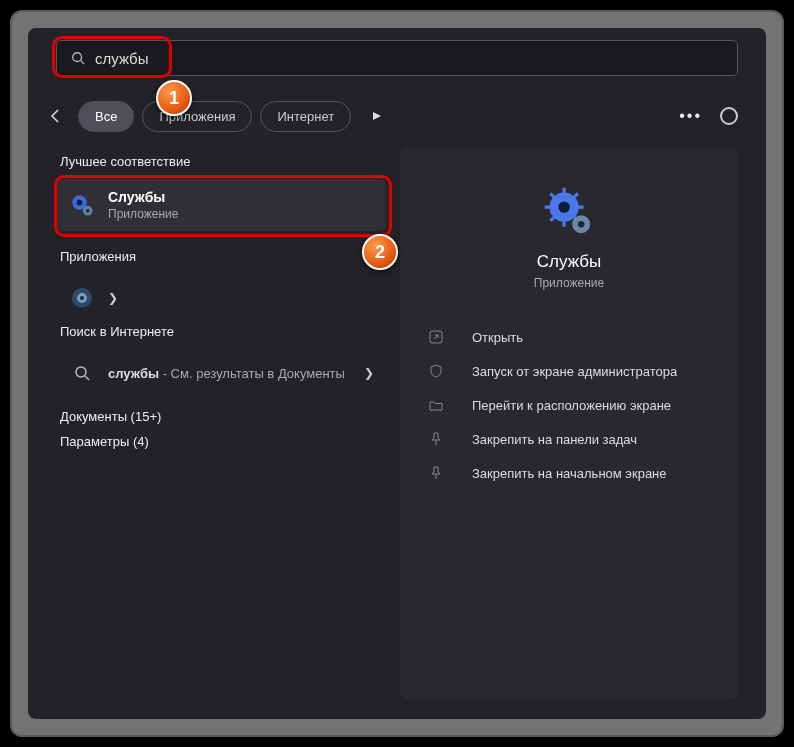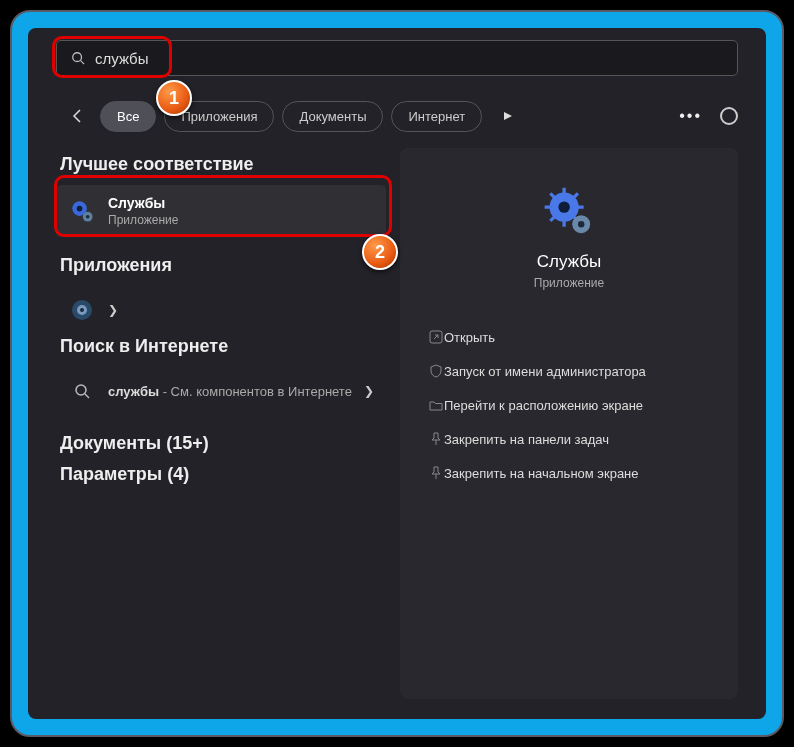--- a/index.html
+++ b/index.html
@@ -1,57 +1,57 @@
 <!DOCTYPE html>
 <html><head>
 <meta charset="utf-8">
 <style>
 * { margin: 0; padding: 0; box-sizing: border-box; font-family: "Segoe UI", Arial, sans-serif; }
 body { background: #000; width: 794px; height: 747px; overflow: hidden; position: relative; }
-.outer { position: absolute; left: 10px; top: 10px; right: 10px; bottom: 10px; border: 2px solid #5a5a65; border-radius: 20px; background: #0ea5e9; }
+.outer { position: absolute; left: 10px; top: 10px; right: 10px; bottom: 10px; border: 2px solid #5a5a65; border-radius: 12px; background: #737373; }
 .panel { position: absolute; left: 16px; top: 16px; right: 16px; bottom: 16px; background: #222228; border-radius: 8px; overflow: hidden; }
 
 
 .search-wrap { position: absolute; left: 0; top: 12px; right: 28px; padding-left: 28px; }
 .search-highlight { position: absolute; left: 24px; top: 8px; width: 120px; height: 42px; border: 3px solid #e00000; border-radius: 10px; pointer-events: none; z-index: 10; }
 .search-bar { height: 36px; background: #1a1a1e; border: 1px solid #555; border-radius: 5px; display: flex; align-items: center; padding: 0 14px; gap: 10px; }
 .search-bar input { background: transparent; border: none; outline: none; color: #ddd; font-size: 15px; flex: 1; caret-color: #fff; }
 .search-icon { width: 14px; height: 14px; }
 
 
-.filters { position: absolute; left: 36px; top: 68px; right: 28px; height: 40px; display: flex; align-items: center; gap: 8px; }
+.filters { position: absolute; left: 14px; top: 68px; right: 28px; height: 40px; display: flex; align-items: center; gap: 8px; }
 .back-btn { width: 28px; height: 28px; display: flex; align-items: center; justify-content: center; color: #eee; border-radius: 4px; }
 .pill { padding: 7px 16px; border: 1px solid #555; border-radius: 18px; color: #ccc; font-size: 13px; white-space: nowrap; }
 .pill.active { background: #4f4f58; border-color: #4f4f58; color: #fff; }
 .play-mini { width: 28px; height: 28px; display: flex; align-items: center; justify-content: center; color: #eee; margin-left: 4px; }
 .right-tools { margin-left: auto; display: flex; align-items: center; gap: 18px; color: #eee; }
 .dots { letter-spacing: 2px; font-size: 16px; }
 .circle-icon { width: 18px; height: 18px; border: 2px solid #ccc; border-radius: 50%; }
 
 
 .left-col { position: absolute; left: 28px; top: 120px; width: 330px; bottom: 20px; }
 .right-col { position: absolute; left: 372px; right: 28px; top: 120px; bottom: 20px; background: rgba(255,255,255,0.03); border-radius: 8px; padding: 20px 18px; }
 
-.section-label { color: #eee; font-size: 18px; font-weight: 700; margin: 6px 0 10px 4px; }
+.section-label { color: #eee; font-size: 13px; font-weight: 400; margin: 6px 0 10px 4px; }
 
 .result-item { display: flex; align-items: center; gap: 12px; padding: 10px 12px; border-radius: 5px; position: relative; }
 .result-item.best { background: rgba(255,255,255,0.06); }
 .best-highlight { position: absolute; left: 26px; top: 147px; width: 338px; height: 62px; border: 3px solid #e00000; border-radius: 10px; pointer-events: none; z-index: 10; }
 .result-icon { width: 28px; height: 28px; display: flex; align-items: center; justify-content: center; flex-shrink: 0; }
 .result-text { flex: 1; }
 .result-title { color: #fff; font-size: 14px; font-weight: 600; }
 .result-sub { color: #aaa; font-size: 12px; margin-top: 2px; }
 .result-title .hl { font-weight: 700; }
 .chev { color: #ccc; font-size: 12px; }
 
 
 .preview-icon { width: 52px; height: 52px; margin: 18px auto 10px; display: block; }
 .preview-title { text-align: center; color: #fff; font-size: 17px; font-weight: 500; margin-top: 14px; }
 .preview-sub { text-align: center; color: #aaa; font-size: 12px; margin-top: 4px; margin-bottom: 30px; }
-.action-row { display: flex; align-items: center; gap: 0; padding: 9px 10px; color: #ddd; font-size: 13px; border-radius: 4px; }
+.action-row { display: flex; align-items: center; gap: 28px; padding: 9px 10px; color: #ddd; font-size: 13px; border-radius: 4px; }
 .action-ico { width: 16px; height: 16px; display: flex; align-items: center; justify-content: center; color: #777; }
 
 
 .step-badge { position: absolute; width: 36px; height: 36px; border-radius: 50%; background: radial-gradient(circle at 35% 30%, #ff9a4a, #e85a12 60%, #a43200); border: 2px solid #fff; color: #fff; font-weight: 700; font-size: 18px; display: flex; align-items: center; justify-content: center; box-shadow: 0 2px 5px rgba(0,0,0,.6); z-index: 20; }
 .step1 { left: 128px; top: 52px; }
 .step2 { left: 334px; top: 206px; }
 
 svg { display: block; }
 </style>
 </head>
@@ -75,21 +75,20 @@
   </div>
 
   <div class="filters">
     <div class="back-btn">
       <svg width="16" height="16" viewBox="0 0 16 16">
             <path d="M10 2 L4 8 L10 14" stroke="#ddd" stroke-width="1.5" fill="none"></path>
           </svg>
     </div>
     <div class="pill active">Все</div>
     <div class="pill">Приложения</div>
-    <div class="pill">Документы</div>
     <div class="pill">Интернет</div>
     <div class="play-mini">
       <svg width="10" height="10" viewBox="0 0 10 10">
             <path d="M1 1 L9 5 L1 9 Z" fill="#ddd"></path>
           </svg>
     </div>
     <div class="right-tools">
       <span class="dots">•••</span>
       <span class="circle-icon"></span>
     </div>
@@ -127,26 +126,26 @@
 
     <div class="section-label" style="margin-top:2px">Поиск в Интернете</div>
     <div class="result-item">
       <div class="result-icon">
         <svg viewBox="0 0 16 16" width="16" height="16">
               <circle cx="7" cy="7" r="5" stroke="#bbb" stroke-width="1.5" fill="none"></circle>
               <line x1="11" y1="11" x2="15" y2="15" stroke="#bbb" stroke-width="1.5"></line>
             </svg>
       </div>
       <div class="result-text">
-        <div class="result-title" style="font-weight:400;color:#ddd;font-size:13px"><span class="hl">службы</span><span style="color:#aaa"> - См. компонентов в Интернете</span></div>
+        <div class="result-title" style="font-weight:400;color:#ddd;font-size:13px"><span class="hl">службы</span><span style="color:#aaa"> - См. результаты в Документы</span></div>
       </div>
       <div class="chev">❯</div>
     </div>
 
-    <div class="section-label" style="margin-top:18px">Документы (15+)</div>
+    <div class="section-label" style="margin-top:12px">Документы (15+)</div>
     <div class="section-label" style="">Параметры (4)</div>
   </div>
 
   <div class="right-col">
     <svg class="preview-icon" viewBox="0 0 64 64">
       <g>
             <circle cx="26" cy="26" r="18" fill="#4a78e8"></circle>
             <circle cx="26" cy="26" r="7" fill="#0e1e3a"></circle>
       <g stroke="#4a78e8" stroke-width="4">
               <line x1="26" y1="2" x2="26" y2="10"></line>
@@ -175,21 +174,21 @@
             </svg>
           </span>
       <span>Открыть</span>
     </div>
     <div class="action-row">
       <span class="action-ico">
             <svg width="14" height="14" viewBox="0 0 14 14">
               <path d="M7 1 L12 3 V7 C12 10 9.5 12.5 7 13 C4.5 12.5 2 10 2 7 V3 Z" stroke="#888" fill="none"></path>
             </svg>
           </span>
-      <span>Запуск от имени администратора</span>
+      <span>Запуск от экране администратора</span>
     </div>
     <div class="action-row">
       <span class="action-ico">
             <svg width="14" height="14" viewBox="0 0 14 14">
               <path d="M1 4 H5 L6.5 5.5 H13 V12 H1 Z" stroke="#888" fill="none"></path>
             </svg>
           </span>
       <span>Перейти к расположению экране</span>
     </div>
     <div class="action-row">

